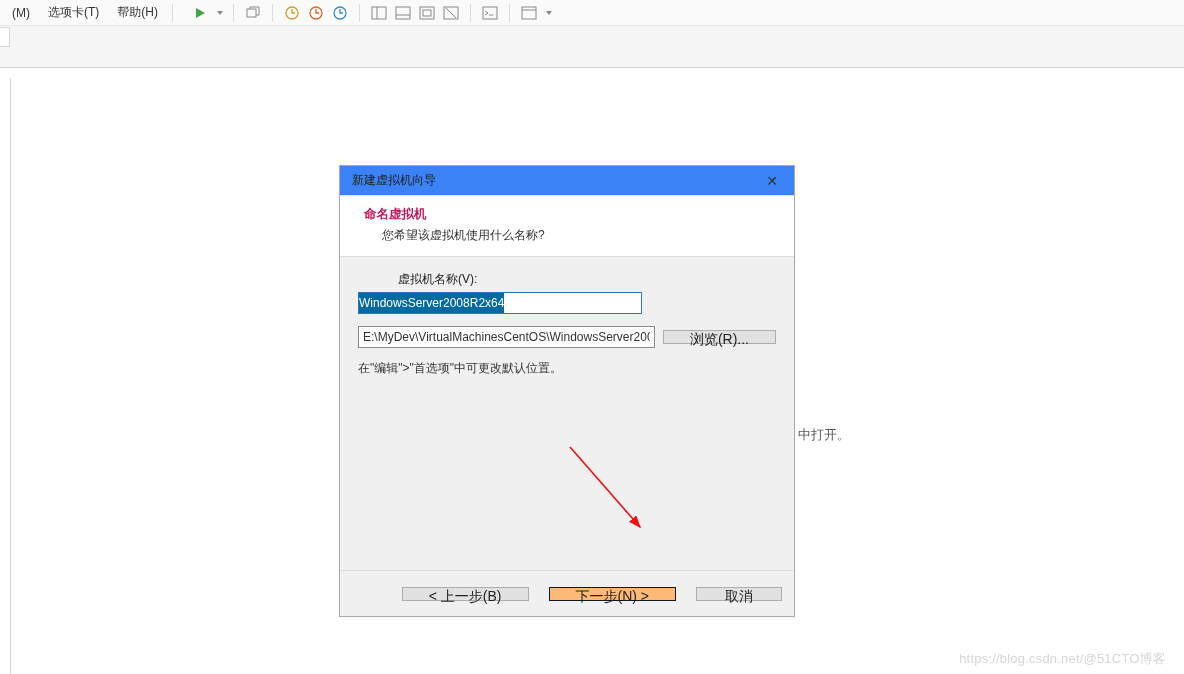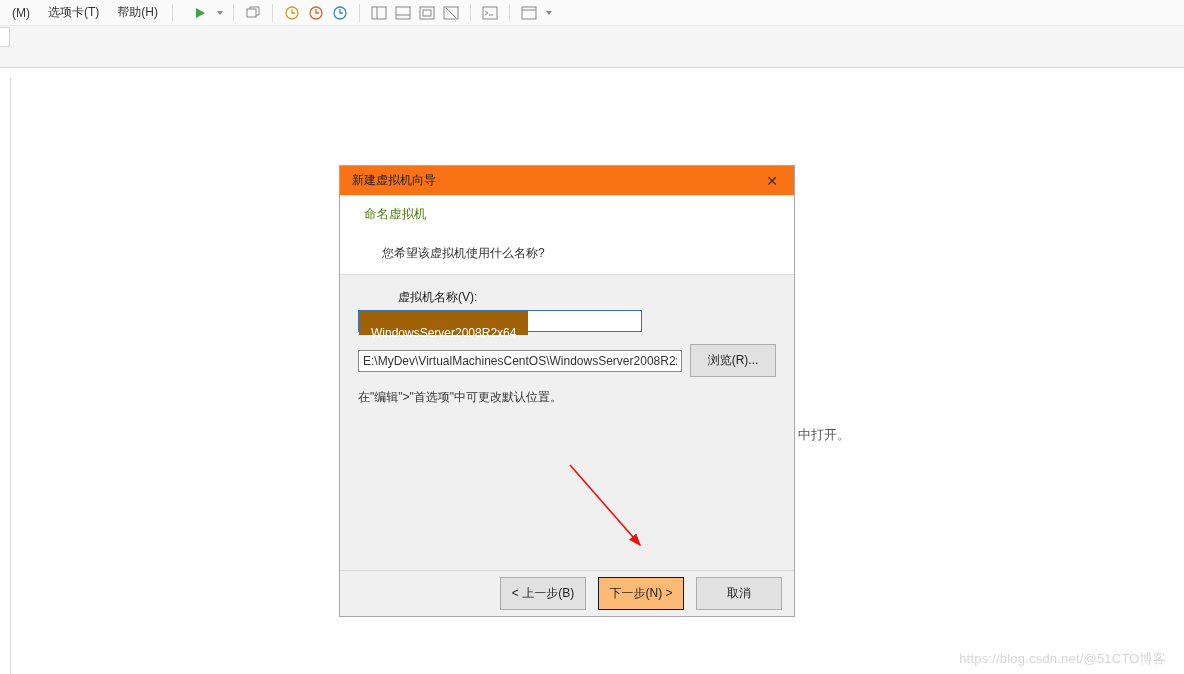--- a/index.html
+++ b/index.html
@@ -95,35 +95,35 @@
       box-shadow: 0 0 1px rgba(0,0,0,.1);
       display: flex;
       flex-direction: column;
     }
     .dlg-titlebar {
       height: 30px;
       display: flex;
       align-items: center;
       justify-content: space-between;
       padding: 0 10px 0 12px;
-      background: #f97316;
+      background: #3b82f6;
       border-bottom: 1px solid #e2e2e2;
     }
     .dlg-title { color: #222; font-size: 12px; }
     .dlg-close {
       width: 24px; height: 24px;
       display:flex;align-items:center;justify-content:center;
       font-size: 14px; color:#333;
     }
     .dlg-header {
       background: #fff;
       border-bottom: 1px solid #dcdcdc;
       padding: 10px 18px 12px 24px;
     }
-    .dlg-header-title { font-weight: normal; color:#4d7c0f; margin-bottom: 22px; font-size: 12.5px; }
+    .dlg-header-title { font-weight: bold; color:#be185d; margin-bottom: 4px; font-size: 12.5px; }
     .dlg-header-sub { color:#333; padding-left: 18px; font-size: 12px; }
     .dlg-body {
       flex: 1;
       padding: 14px 18px 0 18px;
       position: relative;
     }
     .fld-label { color:#222; margin-bottom: 4px; font-size: 12px; margin-left: 40px; }
     .fld-row { display:flex; gap:8px; align-items:center; margin-bottom: 12px; }
     .txt-input {
       border: 1px solid #7aa7d4;
@@ -133,46 +133,46 @@
       font-family: inherit;
       font-size: 12px;
       outline:none;
     }
     .txt-name {
       width: 284px;
       border: 1px solid #2f74c0;
     }
     .txt-name::selection { background:#2f74c0; color:#fff; }
     .sel-text {
-      background:#a16207;color:#fff;display:inline-block;height:100%;line-height:20px;padding:12px;
+      background:#0369a1;color:#fff;display:inline-block;height:100%;line-height:20px;padding:0;
     }
     .txt-loc {
       flex: 1;
       border: 1px solid #8a8a8a;
       color:#333;
     }
     .btn {
       background: #e1e1e1;
       border: 1px solid #adadad;
-      height: 33px;
+      height: 14px;
       min-width: 86px;
-      padding: 0 10px;
+      padding: 0 26px;
       font-family: inherit;
-      font-size: 12px;
+      font-size: 14px;
       cursor: default;
       color:#222;
     }
     .hint { color:#333; font-size:12px; margin-top: 2px; }
     .dlg-footer {
       height: 46px;
       border-top: 1px solid #dcdcdc;
       display:flex;
       align-items:center;
       justify-content:flex-end;
-      gap:12px;
+      gap:20px;
       padding: 0 12px;
       background:#f0f0f0;
     }
     .btn.primary-outline {
       border: 1px solid #0f172a;
       background:#fdba74;
     }
     
     .arrow-svg {
       position:absolute; left:0; top:0; pointer-events:none;

